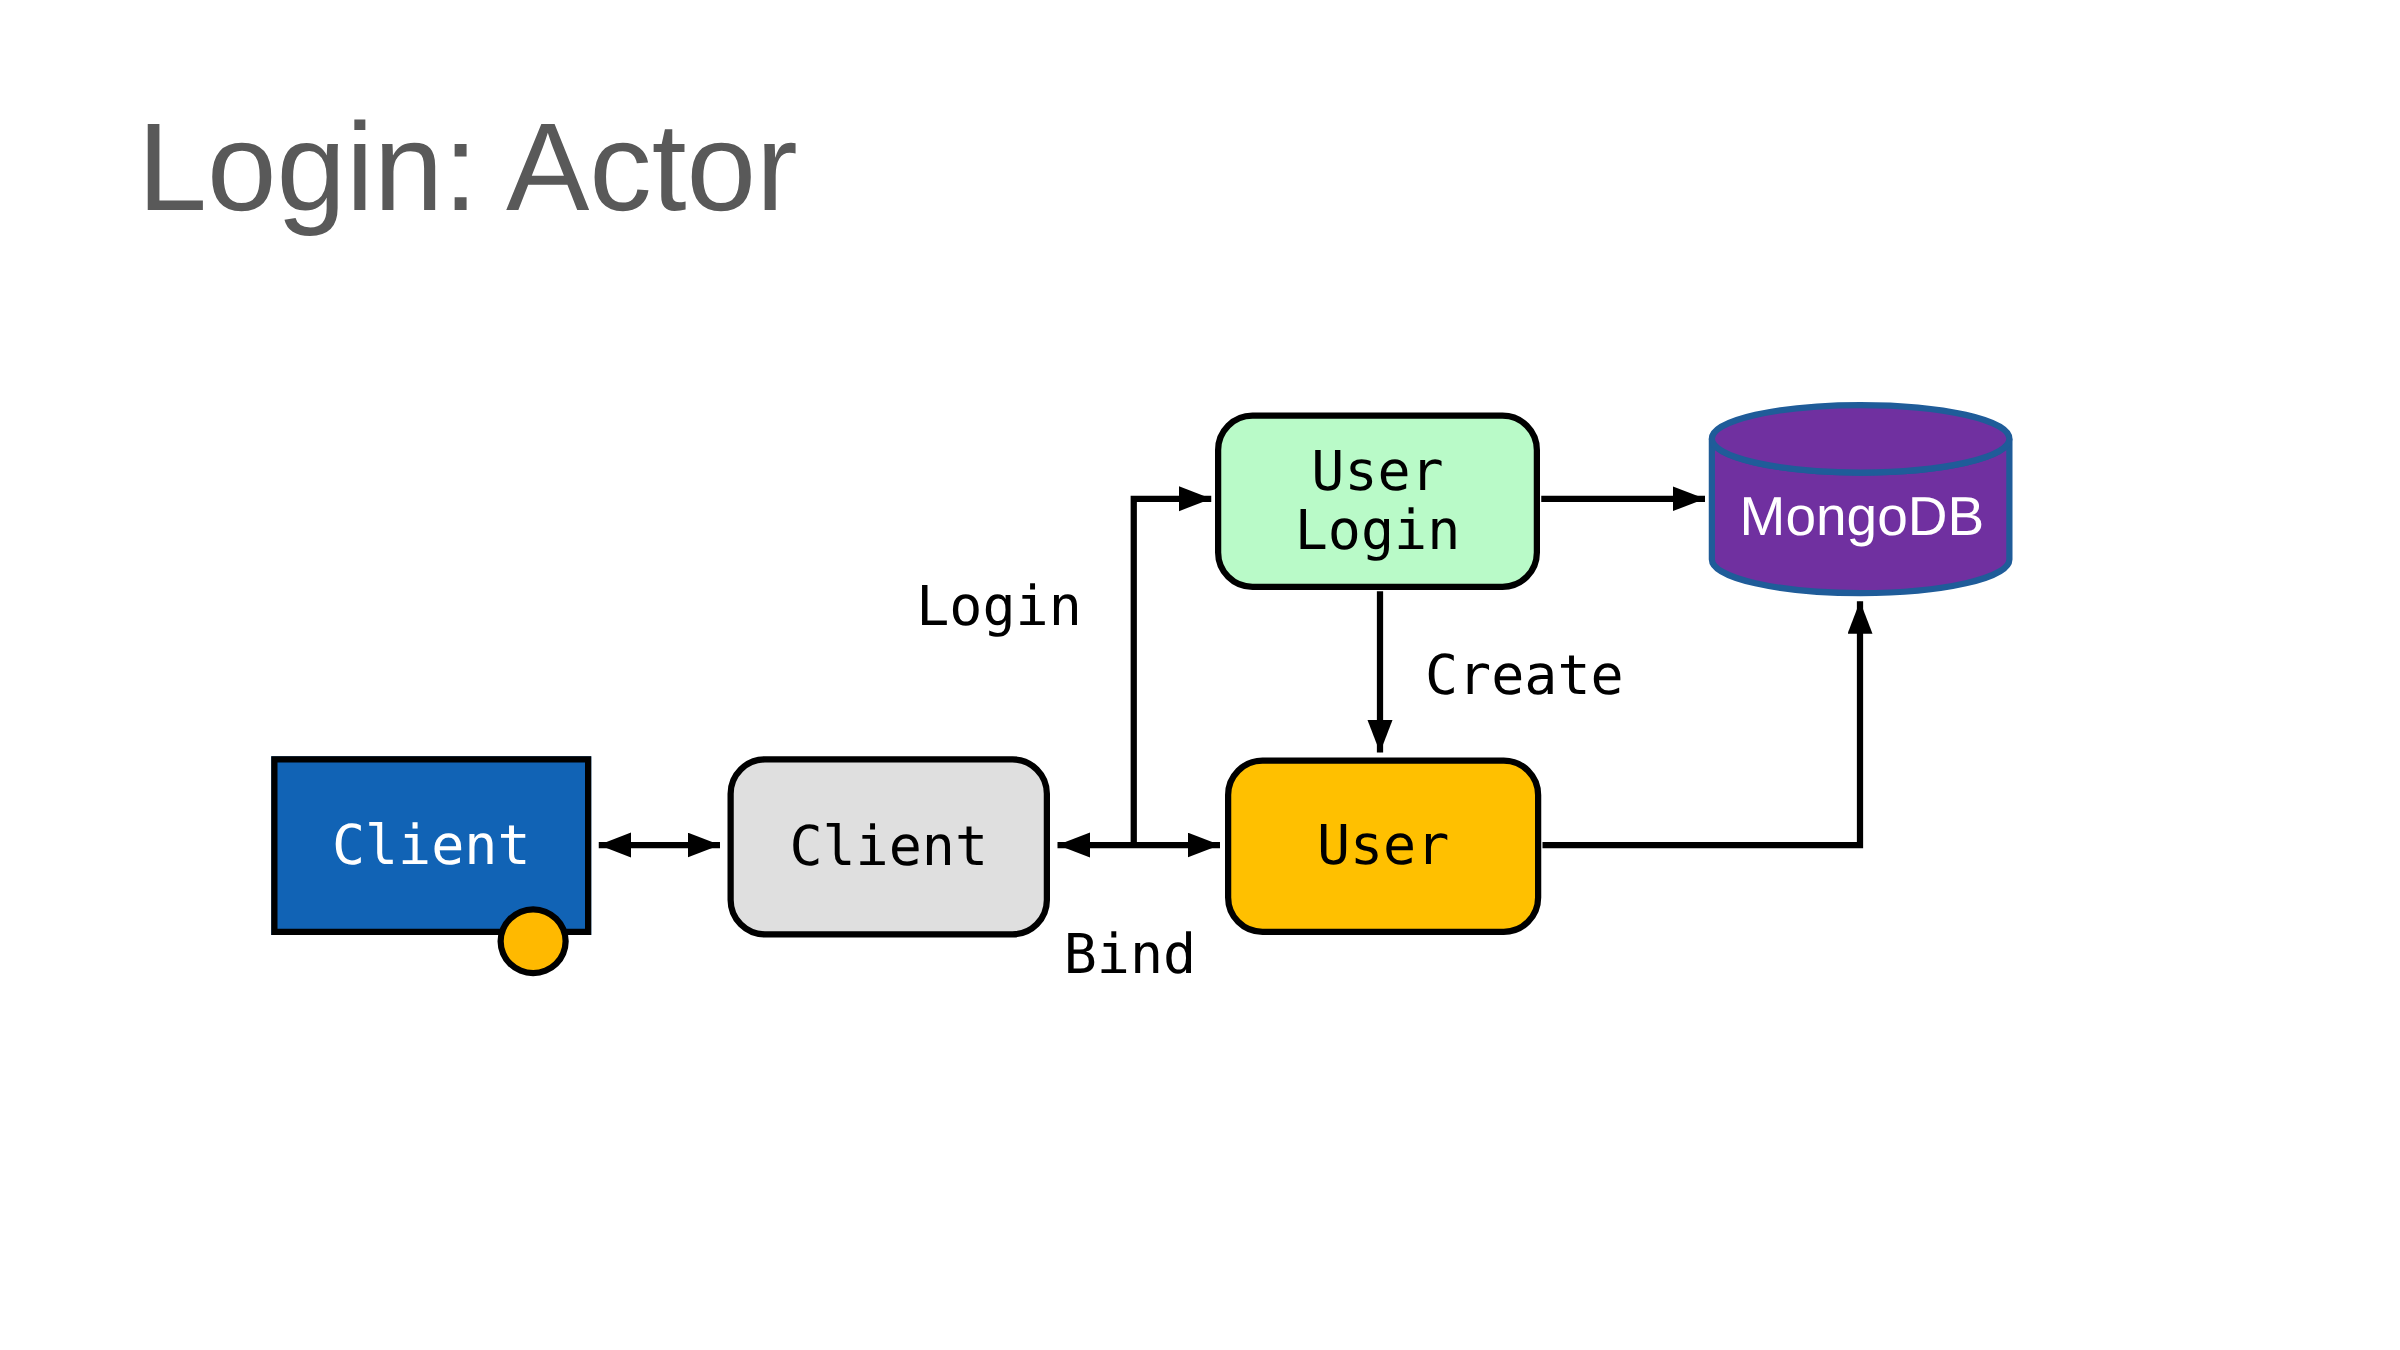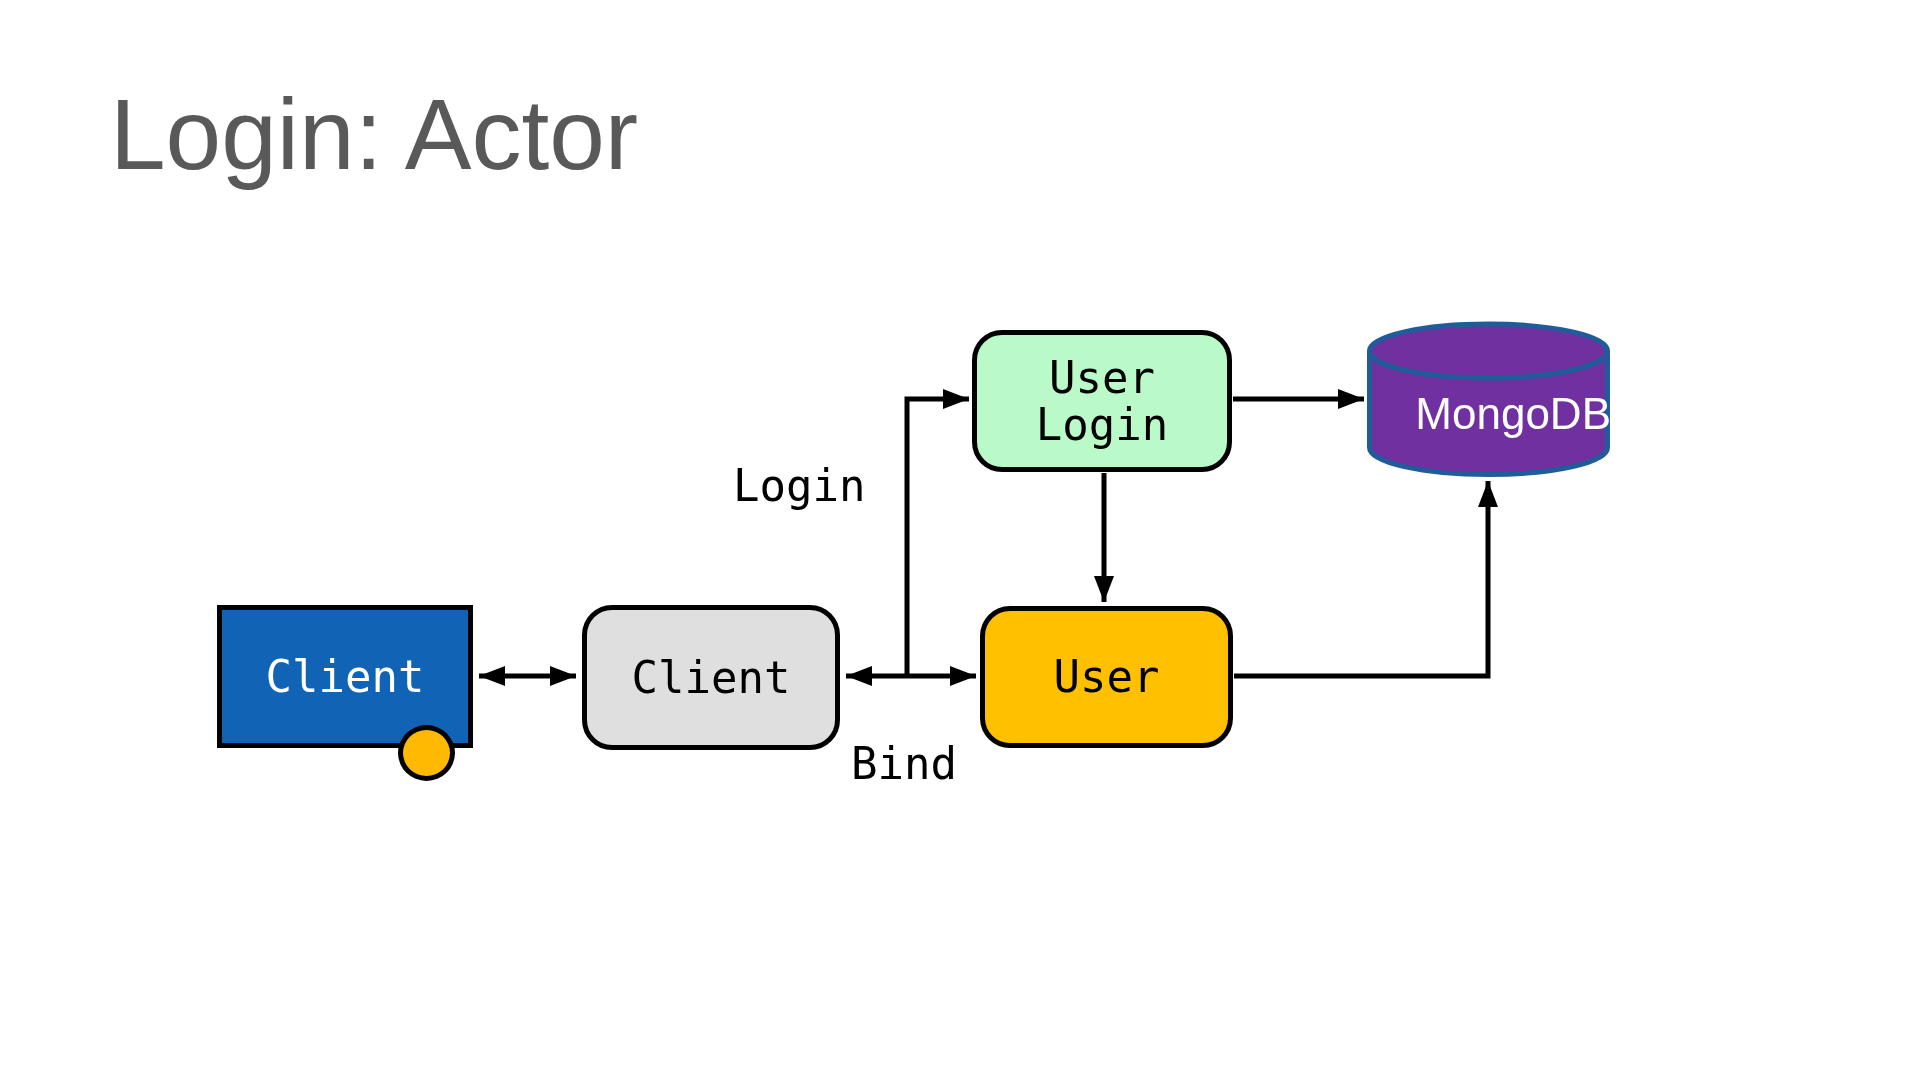--- a/index.html
+++ b/index.html
@@ -90,21 +90,21 @@
     box-sizing: border-box;
     background: #FFB900;
     border: 5px solid #000000;
     border-radius: 50%;
   }
   .mongodb-label {
     position: absolute;
     left: 1368px;
     top: 389px;
     width: 243px;
-    text-align: right;
+    text-align: center;
     font-family: "Liberation Sans", sans-serif;
     font-size: 44px;
     line-height: 1.15;
     color: #ffffff;
     white-space: nowrap;
   }
   .edge-label {
     position: absolute;
     font-size: 44px;
     line-height: 1.2;
@@ -163,16 +163,17 @@
   </div>
 
   <div class="node node-user">
     <span>User</span>
   </div>
 
   <div class="mongodb-label">MongoDB</div>
 
   <div class="edge-label label-login">Login</div>
 
+  <div class="edge-label label-create">Create</div>
 
   <div class="edge-label label-bind">Bind</div>
 
 </div>
 
 </body></html>

